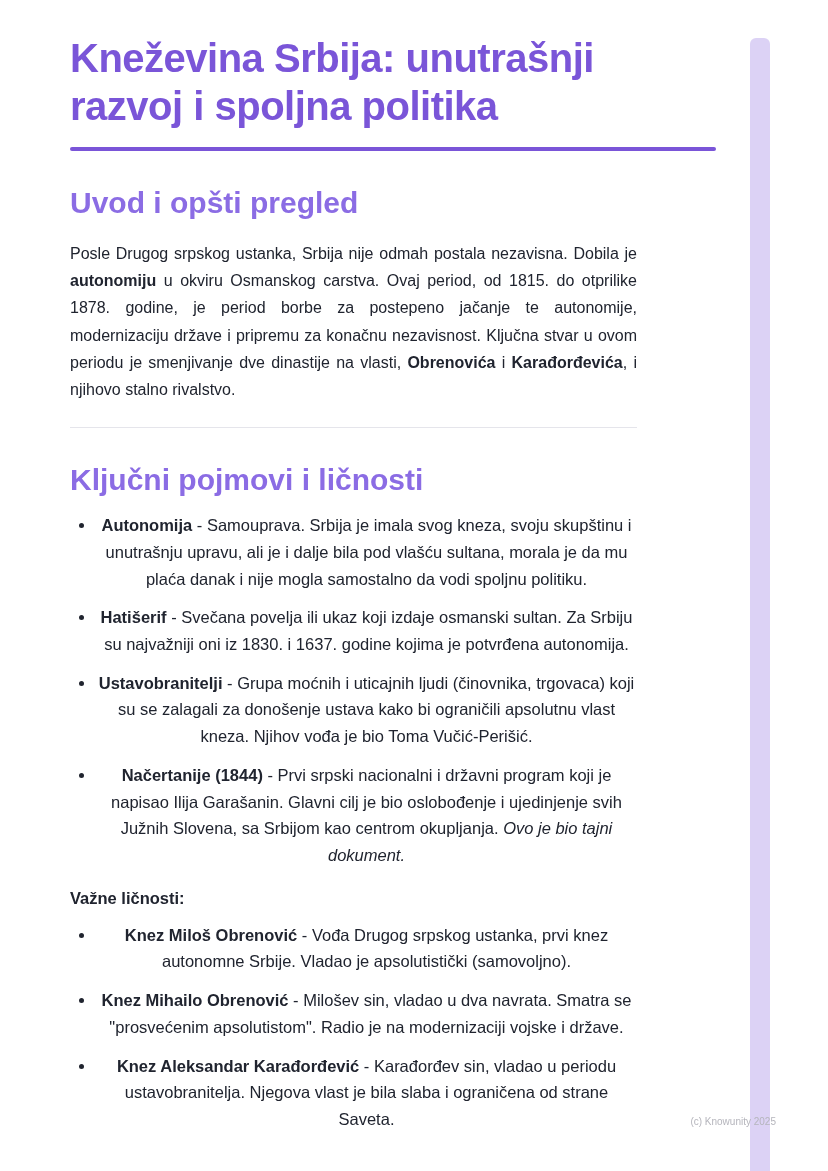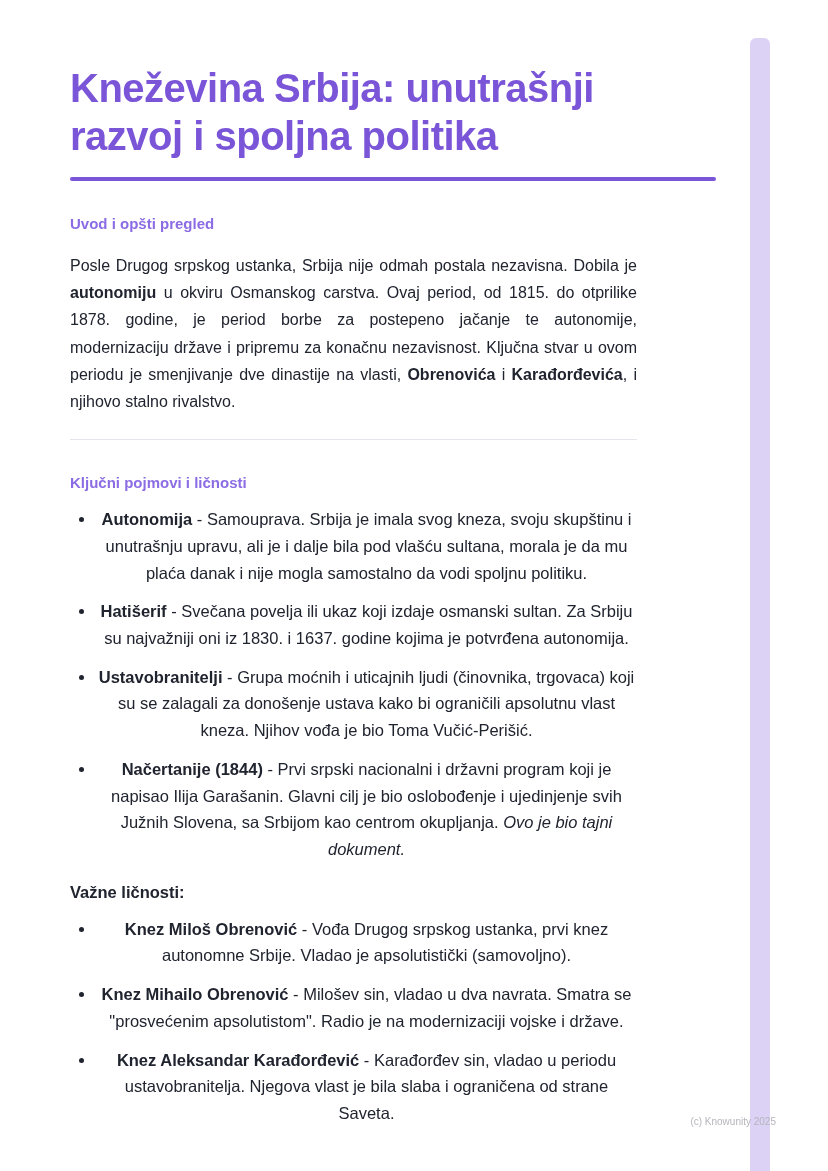--- a/index.html
+++ b/index.html
@@ -3,32 +3,32 @@
 <meta charset="utf-8">
 <style>
   * { margin: 0; padding: 0; box-sizing: border-box; }
   html, body { background: #ffffff; }
   body {
     width: 828px; height: 1171px;
     position: relative; overflow: hidden;
     font-family: "Liberation Sans", sans-serif;
     color: #20242f;
   }
-  .page { position: relative; width: 100%; height: 100%; padding: 64px 0 0 70px; }
+  .page { position: relative; width: 100%; height: 100%; padding: 34px 0 0 70px; }
   .side-strip {
     position: absolute; left: 750px; top: 38px; width: 20px; height: 1133px;
     background: #dcd2f5; border-radius: 6px 6px 0 0; z-index: 0;
   }
   .content { position: relative; z-index: 1; width: 567px; }
   .title {
     width: 660px; color: #7a55d8; font-size: 40px; font-weight: 700;
     line-height: 1.2; letter-spacing: -0.5px; white-space: pre-line;
   }
   .title-rule { width: 646px; height: 4px; background: #7a55d8; border-radius: 2px; margin-top: 17px; }
-  h2.section-heading { color: #8b6ce4; font-size: 15px; font-weight: 700; margin-top: 34px; line-height: 1.2; }
+  h2.section-heading { color: #8b6ce4; font-size: 30px; font-weight: 700; margin-top: 34px; line-height: 1.2; }
   p.body-par { font-size: 16px; line-height: 1.7; margin-top: 19px; text-align: justify; }
   hr.divider { border: none; border-top: 1px solid #e5e5eb; margin-top: 24px; width: 567px; }
   ul.bullets { margin-top: 14px; padding-left: 26px; list-style: disc; }
   ul.bullets li { font-size: 16.5px; line-height: 1.62; margin-bottom: 12px; text-align: center; }
   .b { font-weight: 700; }
   .i { font-style: italic; }
   p.subheading { font-size: 16.5px; font-weight: 700; margin-top: 20px; }
   .footer {
     position: absolute; right: 52px; bottom: 44px;
     font-size: 10px; color: #b5b5bc; z-index: 2;

